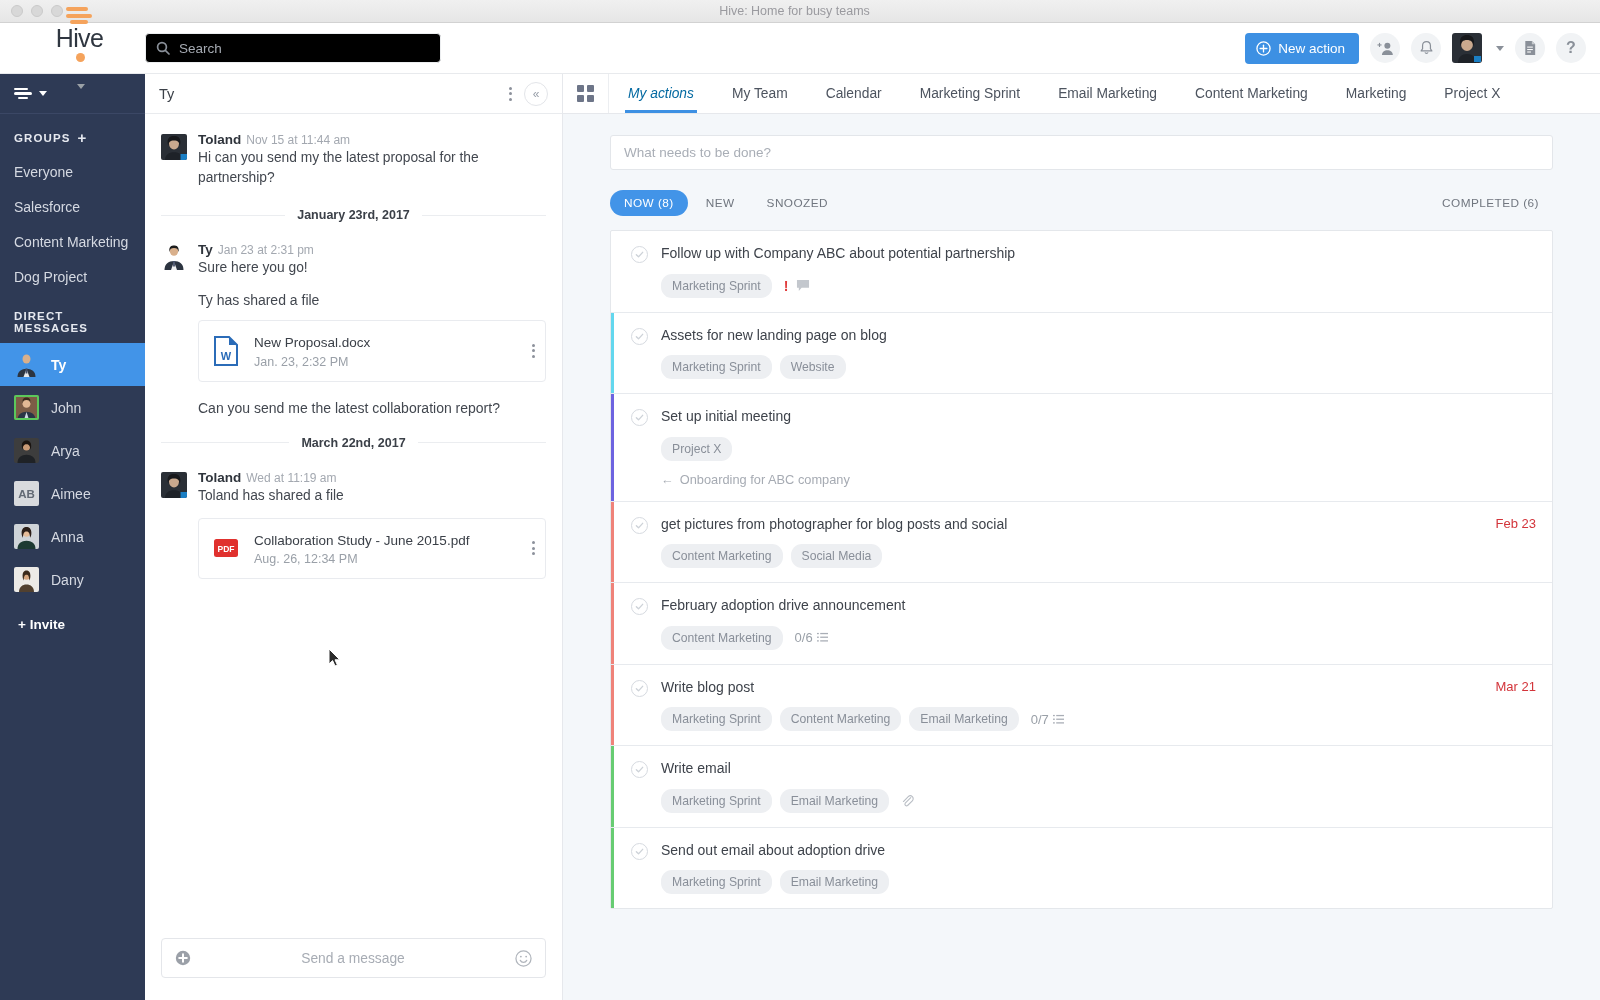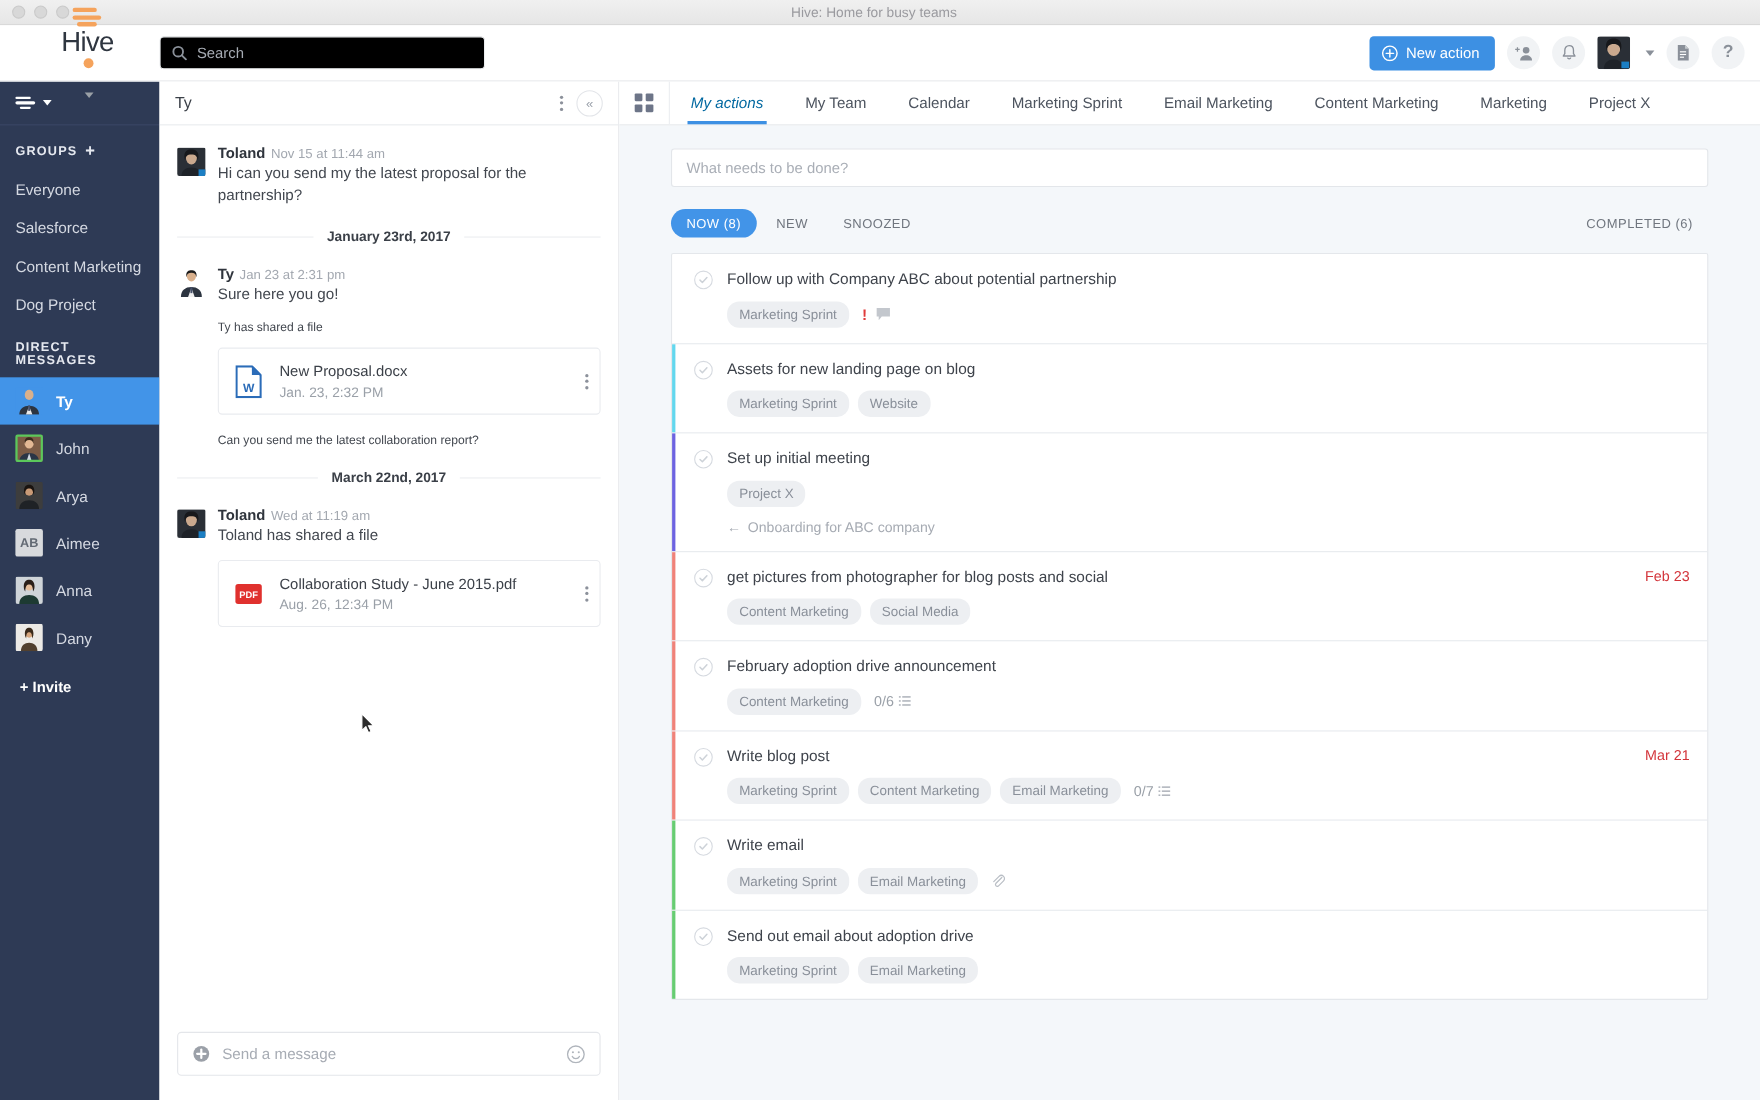--- a/index.html
+++ b/index.html
@@ -106,36 +106,36 @@
     font-size: 12px; cursor: pointer;
   }
   .chat-body { flex: 1; overflow: hidden; padding: 14px 0 0 0; position: relative; }
 
   .msg { display: flex; padding: 4px 16px 0 16px; gap: 11px; }
   .msg-av { width: 26px; height: 26px; border-radius: 2px; flex: none; margin-top: 2px; overflow: hidden; position: relative; }
   .msg-main { flex: 1; min-width: 0; }
   .msg-name { font-size: 13.5px; font-weight: bold; color: #2f343c; }
   .msg-time { font-size: 12px; color: #a3a8b0; margin-left: 5px; font-weight: normal; }
   .msg-text { font-size: 13.8px; color: #42474f; line-height: 1.45; margin-top: 1px; }
-  .msg-sub { font-size: 11px; color: #42474f; margin-top: 14px; }
+  .msg-sub { font-size: 14px; color: #42474f; margin-top: 14px; }
 
   .day-sep { display: flex; align-items: center; gap: 12px; padding: 20px 16px 16px 16px; }
   .day-sep .ln { flex: 1; height: 1px; background: #ebedf0; }
   .day-sep .lbl { font-size: 12.5px; font-weight: bold; color: #3b4048; }
 
   .file-card {
     margin: 12px 0 0 0; border: 1px solid #e9ebef; border-radius: 4px; background: #fff;
     display: flex; align-items: center; padding: 12px 10px 12px 14px; gap: 15px; cursor: pointer;
   }
   .file-ico { flex: none; width: 26px; height: 32px; display: flex; align-items: center; justify-content: center; }
   .file-meta { flex: 1; min-width: 0; }
   .file-name { font-size: 13.5px; color: #3b4048; line-height: 1.3; }
   .file-date { font-size: 12.5px; color: #9aa0a8; margin-top: 3px; }
 
-  .chat-foot { flex: none; padding: 0 16px 22px 16px; }
+  .chat-foot { flex: none; padding: 0 16px 22px 16px; text-align: center; }
   .msg-input {
     height: 40px; border: 1px solid #e4e6ea; border-radius: 4px; display: flex;
     align-items: center; padding: 0 13px; gap: 11px; background: #fff;
   }
   .msg-input .ph { font-size: 13.8px; color: #a7acb4; flex: 1; }
 
   
   .main { flex: 1; display: flex; flex-direction: column; background: #f4f7fa; min-width: 0; }
   .tabbar { height: 40px; background: #fff; border-bottom: 1px solid #e6e8ec; display: flex; align-items: stretch; flex: none; }
   .grid-btn { width: 46px; display: flex; align-items: center; justify-content: center; border-right: 1px solid #eceef1; cursor: pointer; }

